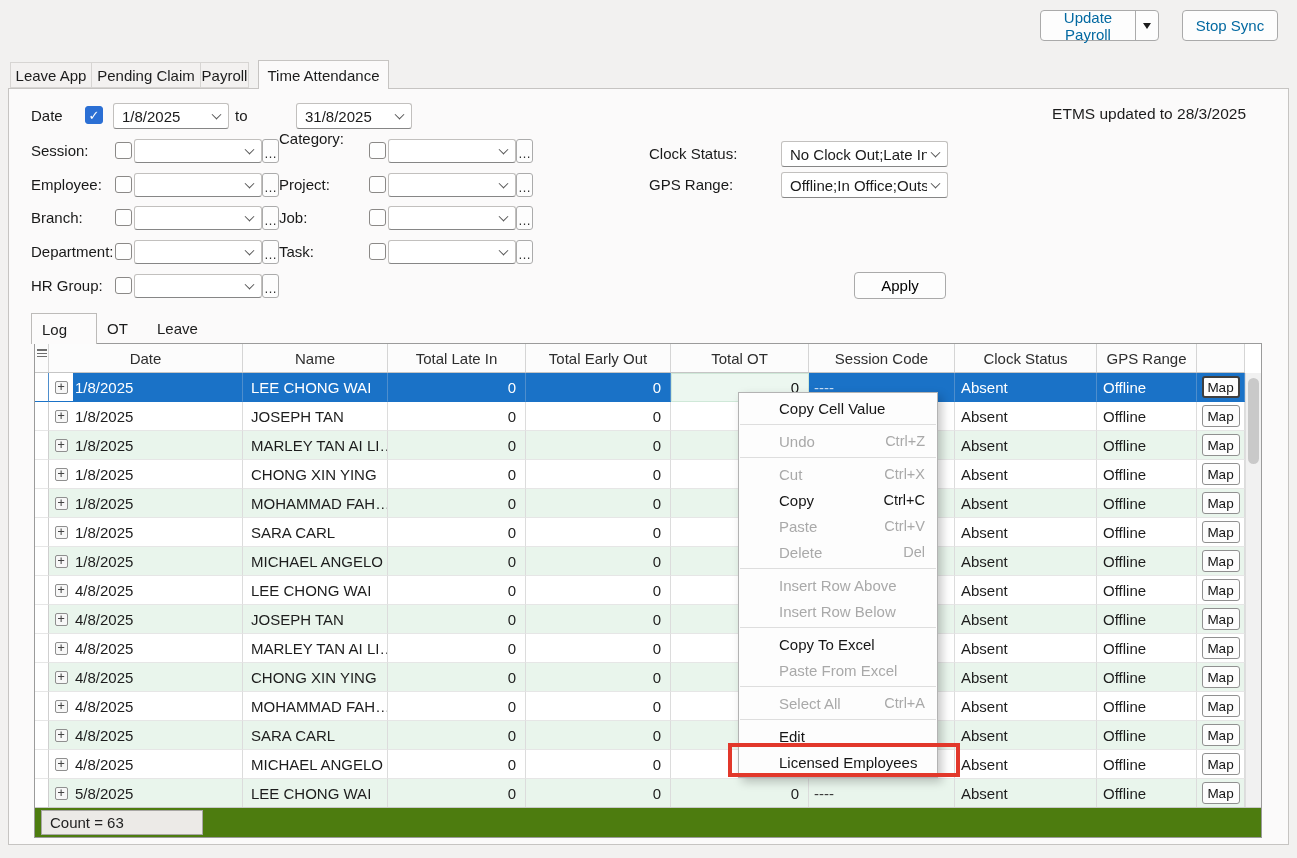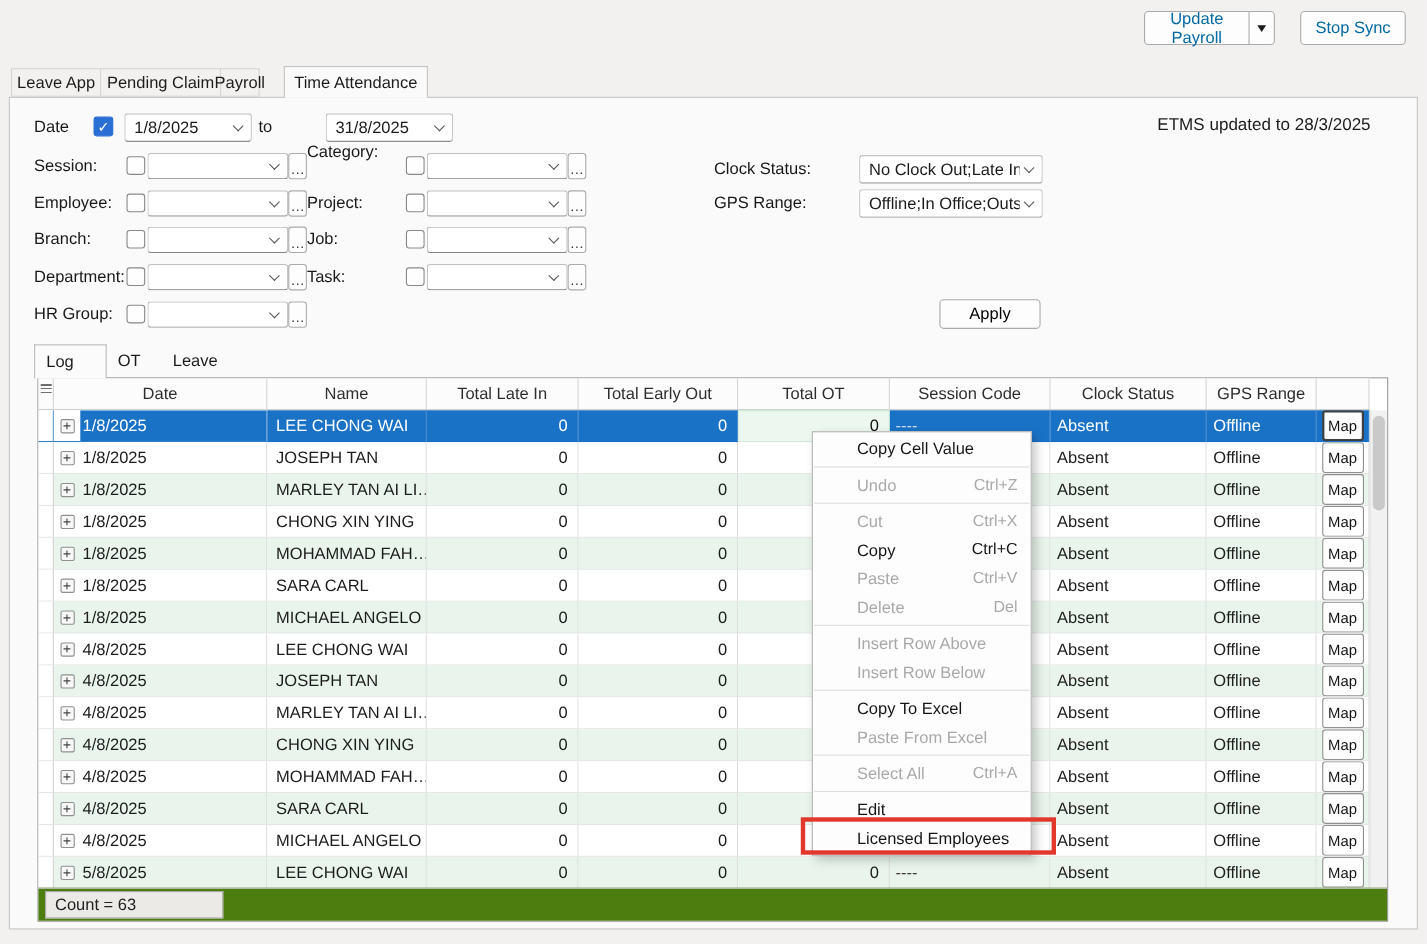--- a/index.html
+++ b/index.html
@@ -54,21 +54,21 @@
   .ind{justify-content:center;padding:0;background:#fff !important;font-size:9px;color:#111;border-right:1px solid #cfcfcf;}
   .date{padding:0;}
   .xz{width:24px;height:100%;display:flex;align-items:center;justify-content:center;flex:none;}
   .dtxt{flex:1;height:100%;display:flex;align-items:center;padding-left:2px;}
   .expand{width:13px;height:13px;border:1px solid #8f8f8f;background:#f7f7f7;color:#444;font-size:12px;line-height:11px;
         text-align:center;border-radius:2px;flex:none;font-family:"DejaVu Sans Mono",monospace;}
   .num{justify-content:flex-end;padding-right:9px;}
   .name{padding-left:8px;}
   .sess{padding-left:5px;color:#3c3c3c;}
   .mapc{justify-content:center;padding:0;}
-  .mapbtn{width:38px;height:28px;border:1px solid #909090;border-radius:3px;background:#fdfdfd;font-size:13.5px;
+  .mapbtn{width:38px;height:22px;border:1px solid #909090;border-radius:3px;background:#fdfdfd;font-size:13.5px;
         color:#141414;display:flex;align-items:center;justify-content:center;font-family:"Liberation Sans",sans-serif;}
   .sel .c{background:var(--selection-blue);color:#fff;border-right-color:#4e8ecd;border-bottom-color:var(--selection-blue);}
   .sel .c.date{background:#fff;}
   .sel .dtxt{background:var(--selection-blue);}
   .sel .c.ot.focus{background:var(--focus-green);color:#121212;border:1px solid #cfe8d8;justify-content:flex-end;}
   .sel .c.sess{color:#c7dcf3;}
   .sel .mapbtn{border:2px solid #3f3f3f;}
   .vscroll{position:absolute;right:0;top:29px;width:16px;height:435px;background:#f1f1f1;border-left:1px solid #dedede;}
   .vthumb{position:absolute;left:2px;top:5px;width:11px;height:86px;background:#c9c9c9;border-radius:6px;}
   .gfoot{position:absolute;left:0;right:0;bottom:0;height:30px;background:#4d7c0f;border-top:1px solid #c9c9c9;}
@@ -92,21 +92,21 @@
   <button class="tbtn split" style="left:1040px;width:119px;">
     <span class="split-label">Update Payroll</span>
     <span class="split-arrow">
       <span class="tri-down"></span>
     </span>
   </button>
   <button class="tbtn" style="left:1182px;width:96px;">Stop Sync</button>
 
   <div class="mtab" style="left:10px;width:82px;">Leave App</div>
   <div class="mtab" style="left:91px;width:110px;">Pending Claim</div>
-  <div class="mtab" style="left:200px;width:36px;">Payroll</div>
+  <div class="mtab" style="left:200px;width:49px;">Payroll</div>
   <div class="mtab active" style="left:258px;width:131px;">Time Attendance</div>
 
   <div class="panel">
 
     <span class="flabel lh26" style="left:22px;top:14px;">Date</span>
     <span class="cbx checked" style="left:76px;top:17px;"></span>
     <div class="combo" style="left:104px;top:14px;width:116px;height:26px;">
       <span class="cval">1/8/2025</span>
       <span class="chev"></span>
     </div>

